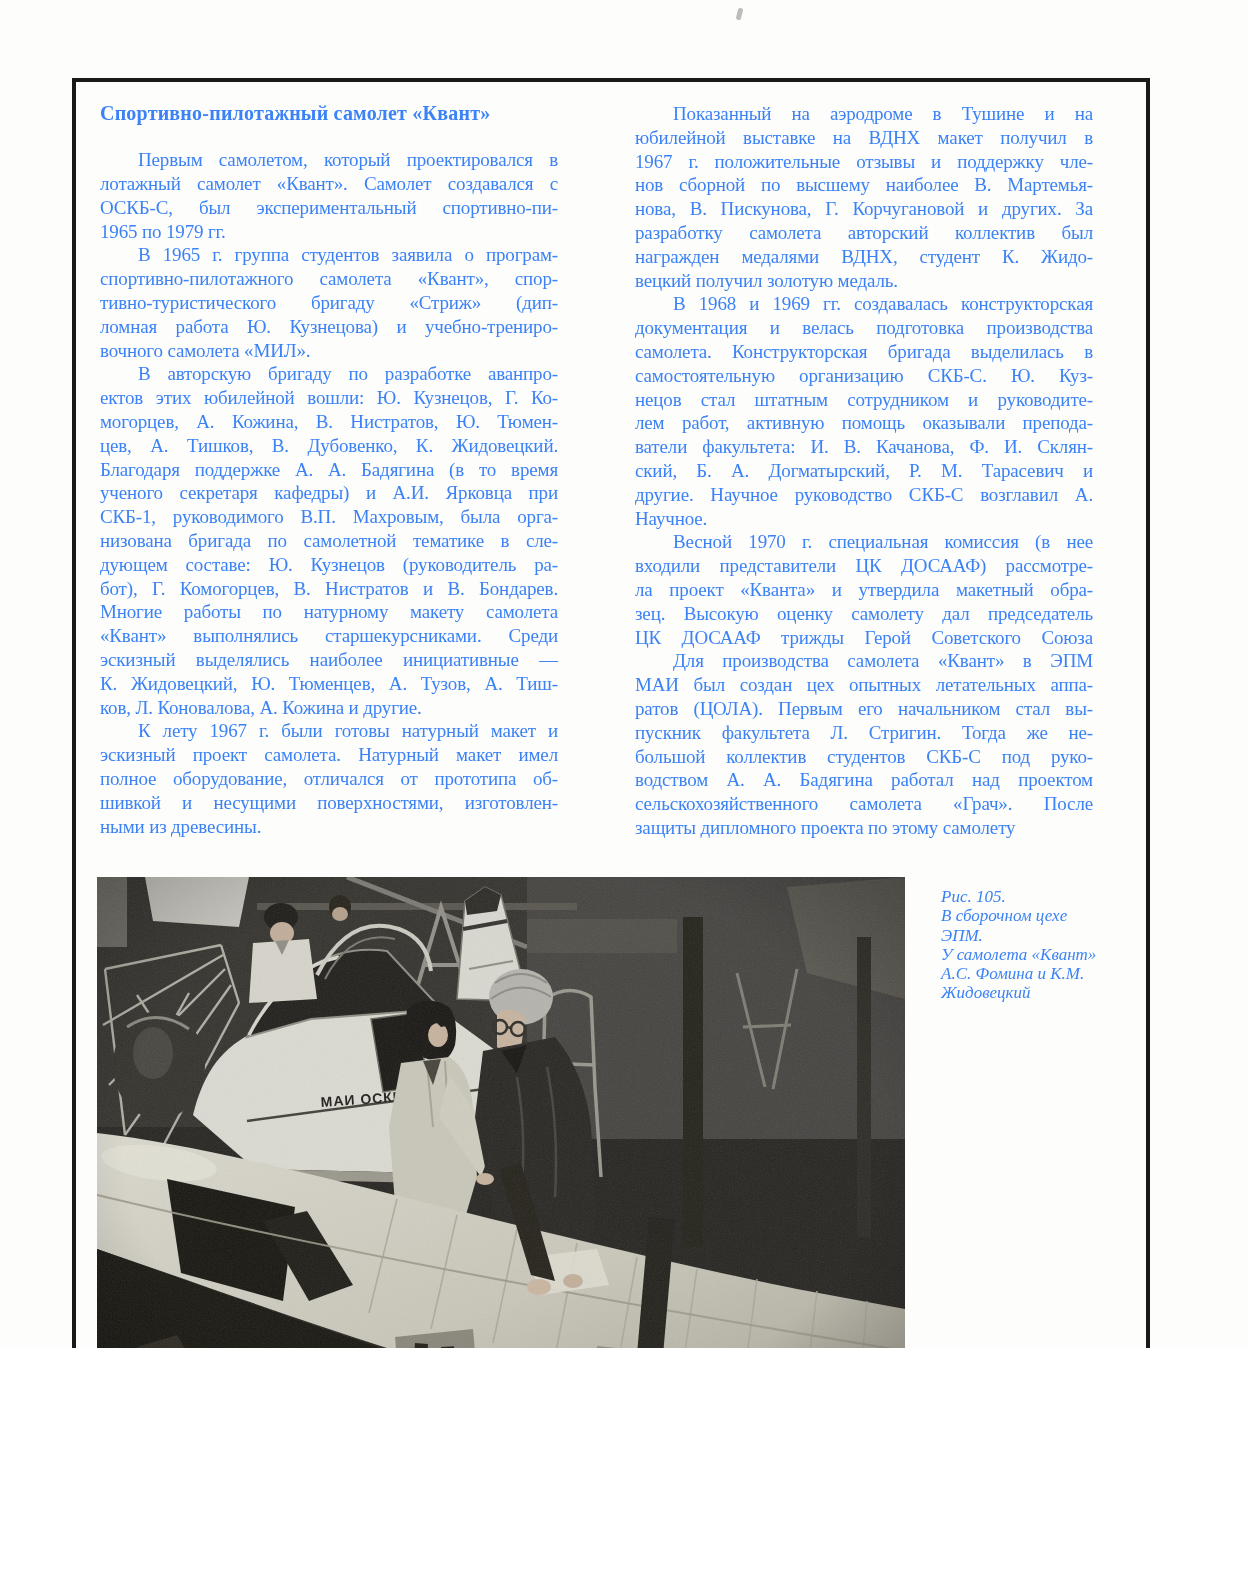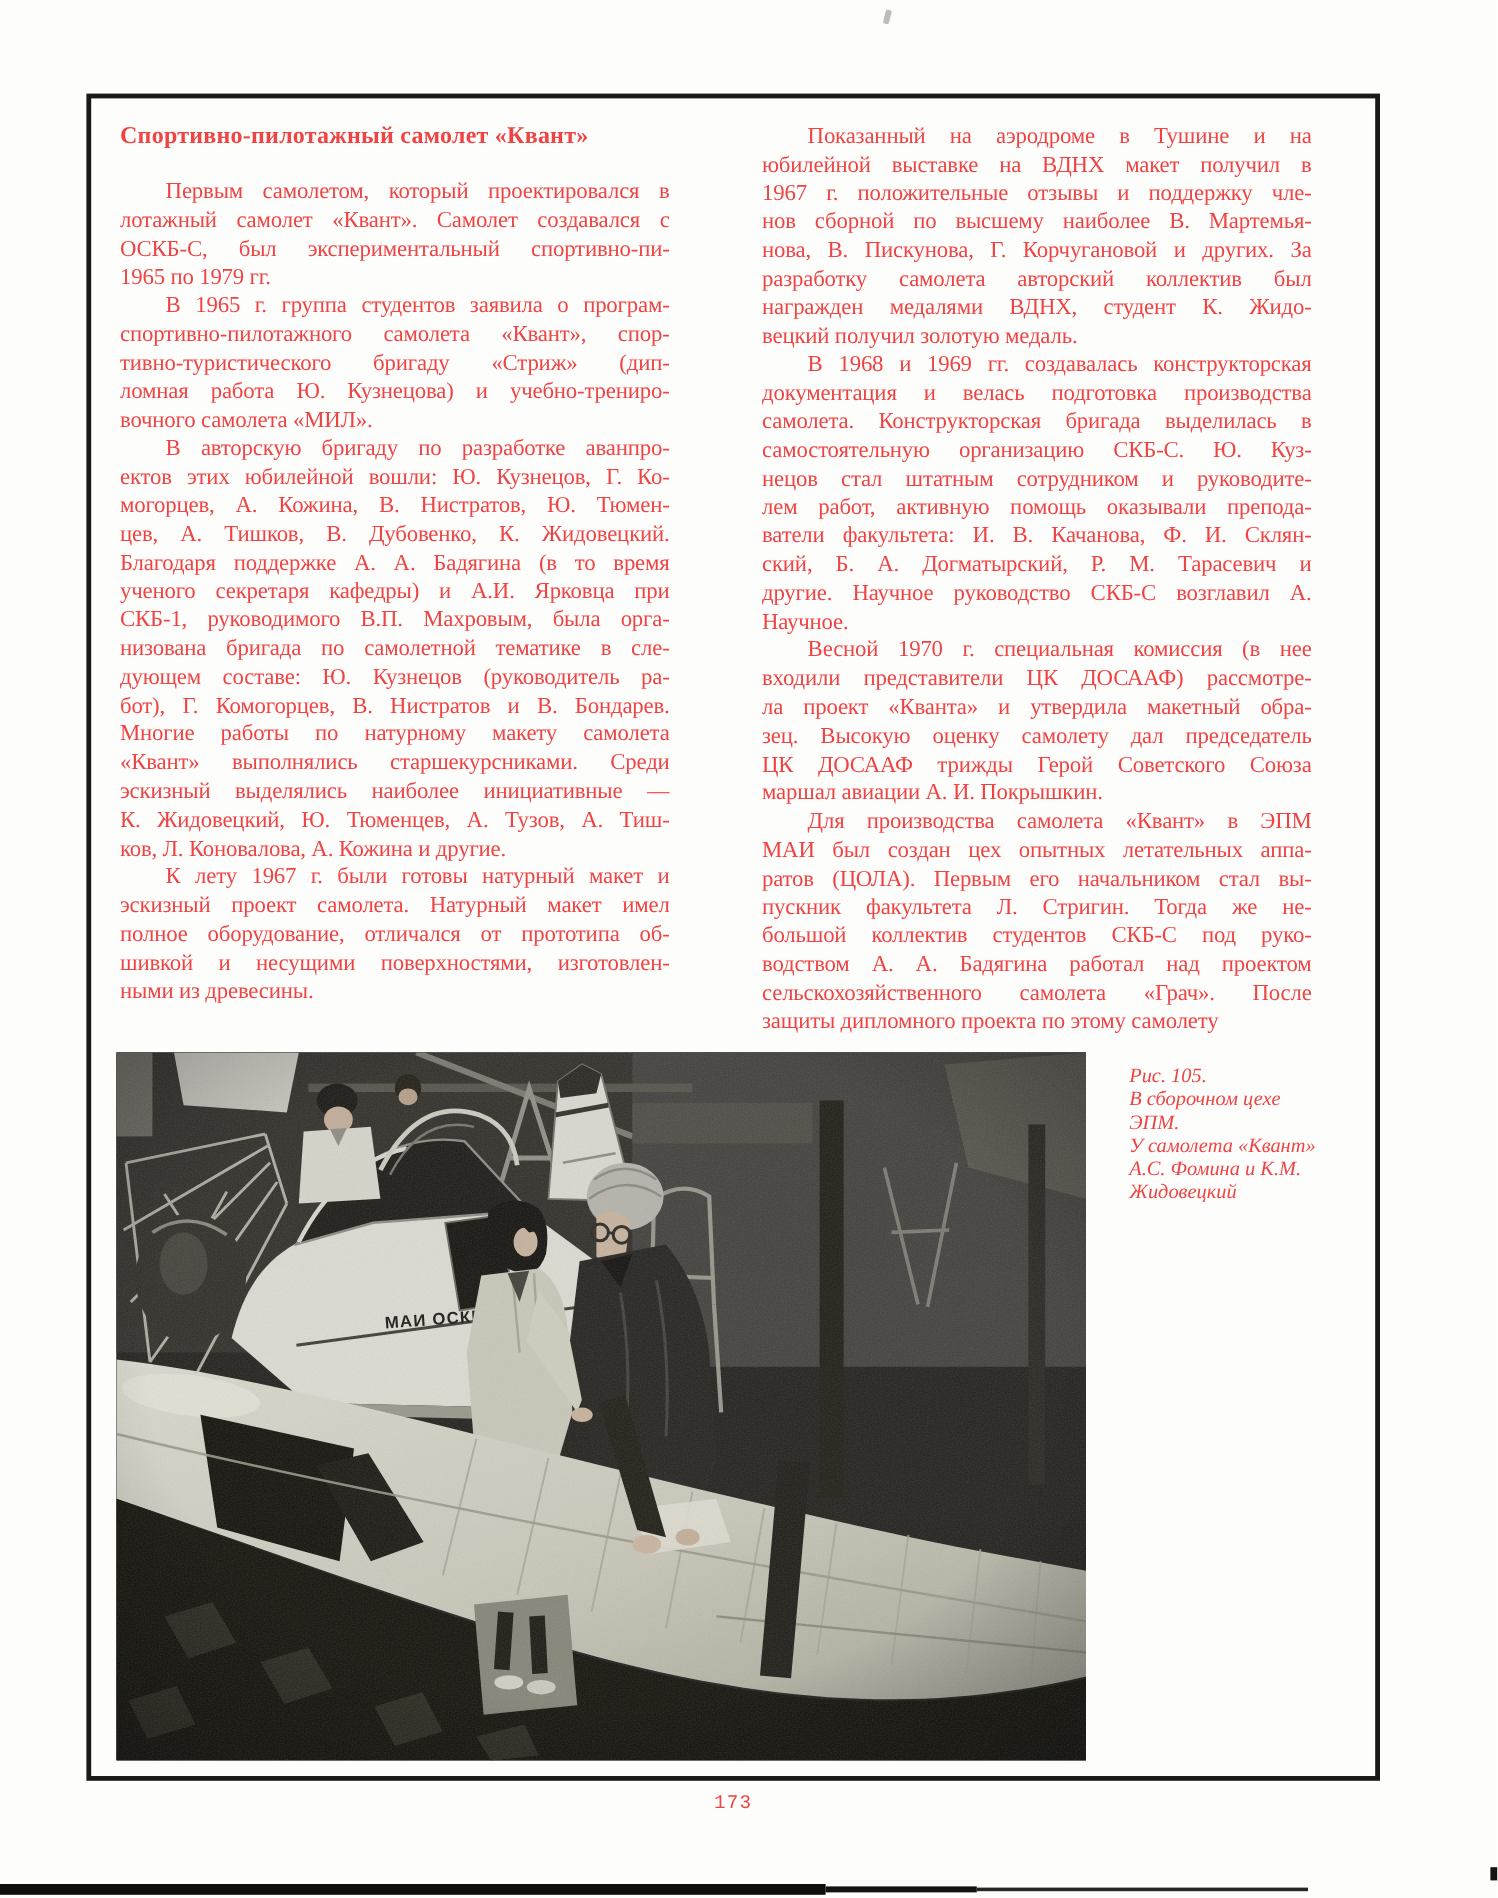--- a/index.html
+++ b/index.html
@@ -1,19 +1,19 @@
 <!DOCTYPE html>
 <html><head>
 <meta charset="utf-8">
 <style>
   html,body { margin:0; padding:0; background:#ffffff; }
   .page {
-    position:relative; width:1248px; height:1582px;
+    position:relative; width:1248px; height:1348px;
     background:#fdfdfc; overflow:hidden;
-    font-family:"Liberation Serif", serif; color:#ef4444;
+    font-family:"Liberation Serif", serif; color:#3b82f6;
   }
   .frame {
     position:absolute; left:72px; top:78px; width:1078px; height:1406px;
     border:4px solid #191917; box-sizing:border-box;
   }
   .col { position:absolute; width:458px; font-size:19px; line-height:23.8px; letter-spacing:-0.15px; }
   .col-left  { left:100px; top:102px; }
   .col-right { left:635px; top:102px; }
   .heading { font-weight:700; font-size:20px; letter-spacing:0.2px; height:23.8px; margin-bottom:22.5px; white-space:nowrap; }
   .line { text-align:justify; text-align-last:justify; height:23.8px; overflow:hidden; }
@@ -87,21 +87,20 @@
       <div class="line">лем работ, активную помощь оказывали препода-</div>
       <div class="line">ватели факультета: И. В. Качанова, Ф. И. Склян-</div>
       <div class="line">ский, Б. А. Догматырский, Р. М. Тарасевич и</div>
       <div class="line">другие. Научное руководство СКБ-С возглавил А.</div>
       <div class="line last">Научное.</div>
       <div class="line first">Весной 1970 г. специальная комиссия (в нее</div>
       <div class="line">входили представители ЦК ДОСААФ) рассмотре-</div>
       <div class="line">ла проект «Кванта» и утвердила макетный обра-</div>
       <div class="line">зец. Высокую оценку самолету дал председатель</div>
       <div class="line">ЦК ДОСААФ трижды Герой Советского Союза</div>
-      <div class="line last">маршал авиации А. И. Покрышкин.</div>
       <div class="line first">Для производства самолета «Квант» в ЭПМ</div>
       <div class="line">МАИ был создан цех опытных летательных аппа-</div>
       <div class="line">ратов (ЦОЛА). Первым его начальником стал вы-</div>
       <div class="line">пускник факультета Л. Стригин. Тогда же не-</div>
       <div class="line">большой коллектив студентов СКБ-С под руко-</div>
       <div class="line">водством А. А. Бадягина работал над проектом</div>
       <div class="line">сельскохозяйственного самолета «Грач». После</div>
       <div class="line last">защиты дипломного проекта по этому самолету</div>
     </div>
 

